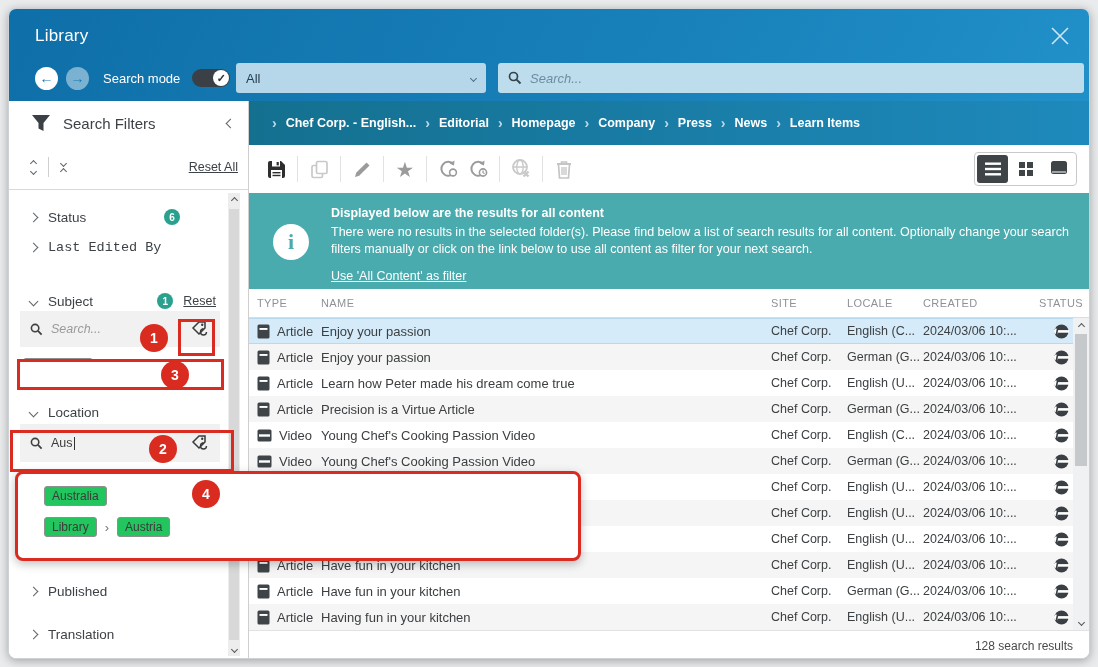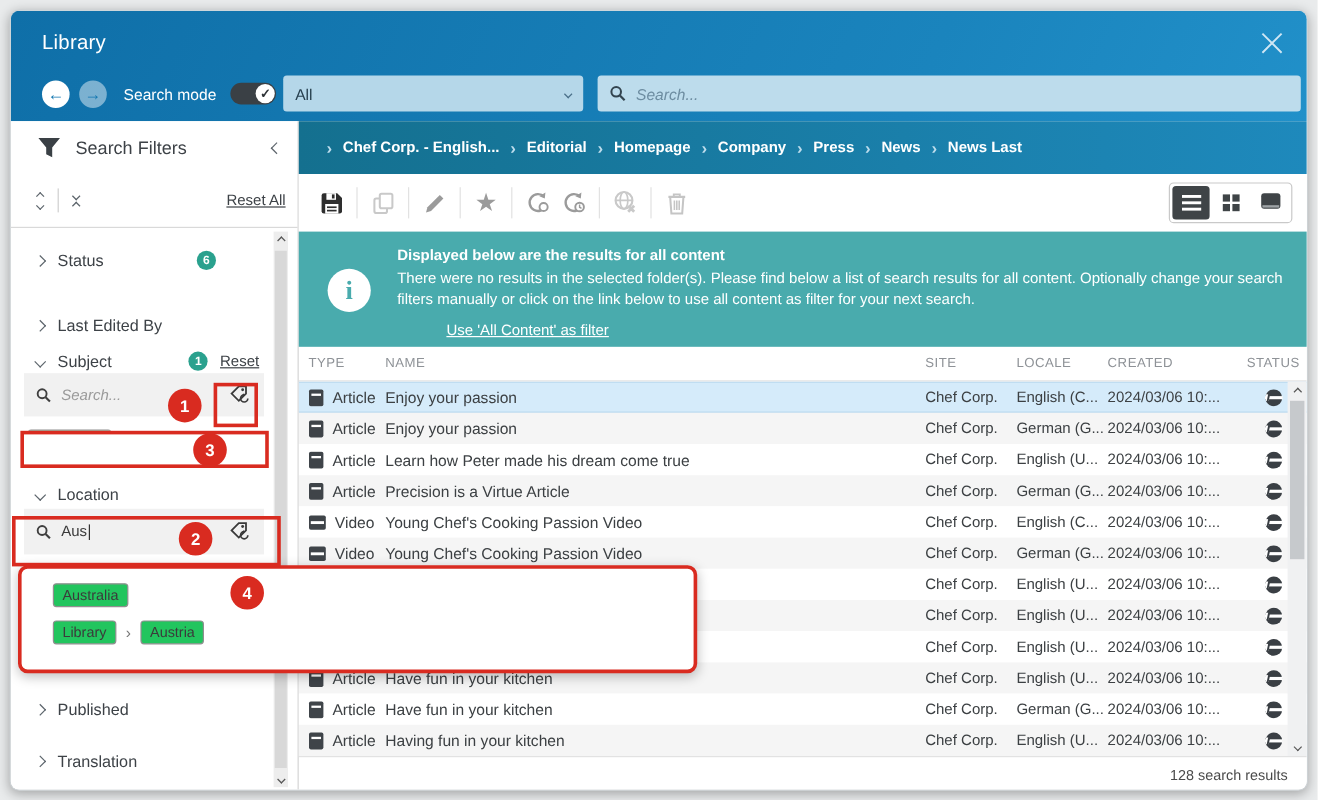--- a/index.html
+++ b/index.html
@@ -78,21 +78,21 @@
   .vt-btn { width:31px; height:28px; border-radius:3px; display:flex; align-items:center; justify-content:center; cursor:pointer; background:#fff; }
   .vt-btn.active { background:#3f4447; }
 
   
   .banner { height:96px; background:#49abad; display:flex; padding:13px 20px 0 24px; flex:none; }
   .banner-icon { width:36px; height:36px; border-radius:50%; background:#fff; color:#49abad; display:flex; align-items:center;
                  justify-content:center; font-weight:bold; font-size:22px; font-family:"Liberation Serif",serif; margin-top:18px; flex:none; }
   .banner-text { margin-left:22px; color:#fff; }
   .banner-title { font-size:12.5px; font-weight:bold; margin-bottom:4px; }
   .banner-body { font-size:12.5px; line-height:1.35; max-width:745px; margin-bottom:8px; }
-  .banner-link { font-size:12.5px; text-decoration:underline; cursor:pointer; display:inline-block;margin-left:41px; }
+  .banner-link { font-size:12.5px; text-decoration:underline; cursor:pointer; display:inline-block; }
 
   
   .thead { height:29px; display:flex; align-items:center; border-bottom:1px solid #dcdcdc; flex:none; }
   .thead .hc { font-size:11px; color:#8e9297; letter-spacing:.4px; }
   .c-type { width:72px; padding-left:8px; flex:none; }
   .c-name { flex:1; min-width:0; }
   .c-site { width:76px; flex:none;margin-left:24px; }
   .c-locale { width:76px; flex:none; }
   .c-created { width:110px; flex:none; }
   .c-status { width:56px; flex:none; text-align:center; }
@@ -188,21 +188,21 @@
       <div class="sb-divider"></div>
 
       <div class="sb-list">
 
         <div class="sb-sec" style="top:10px;">
           <span class="sec-chev chev r"></span>
           <span class="lbl">Status</span>
           <span class="badge" style="margin-left:auto;margin-right:40px;">6</span>
         </div>
 
-        <div class="sb-sec" style="top:64px;">
+        <div class="sb-sec" style="top:40px;font-family:Liberation Mono, monospace;">
           <span class="sec-chev chev r"></span>
           <span class="lbl">Last Edited By</span>
         </div>
 
         <div class="sb-sec" style="top:94px;">
           <span class="sec-chev chev d"></span>
           <span class="lbl">Subject</span>
           <span class="badge" style="margin-left:auto;margin-right:10px;">1</span>
           <span class="reset">Reset</span>
         </div>
@@ -285,21 +285,21 @@
           <span class="crumb-item">Editorial</span>
           <span class="crumb-sep">›</span>
           <span class="crumb-item">Homepage</span>
           <span class="crumb-sep">›</span>
           <span class="crumb-item">Company</span>
           <span class="crumb-sep">›</span>
           <span class="crumb-item">Press</span>
           <span class="crumb-sep">›</span>
           <span class="crumb-item">News</span>
           <span class="crumb-sep">›</span>
-          <span class="crumb-item">News Last</span>
+          <span class="crumb-item">Learn Items</span>
         </div>
 
       <div class="toolbar">
         <div class="tb-btn">
           <svg width="21" height="21" viewBox="0 0 21 21">
               <path d="M2 4 a2 2 0 0 1 2-2 H15 L19 6 V17 a2 2 0 0 1 -2 2 H4 a2 2 0 0 1 -2-2 Z" fill="#2e2e2e"></path>
               <rect x="6" y="2" width="8" height="5.5" fill="#fff"></rect>
               <rect x="10.6" y="3" width="2.2" height="3.4" fill="#2e2e2e"></rect>
               <rect x="5" y="11" width="11" height="8" fill="#fff"></rect>
               <rect x="6.5" y="13" width="8" height="1.4" fill="#2e2e2e"></rect>

